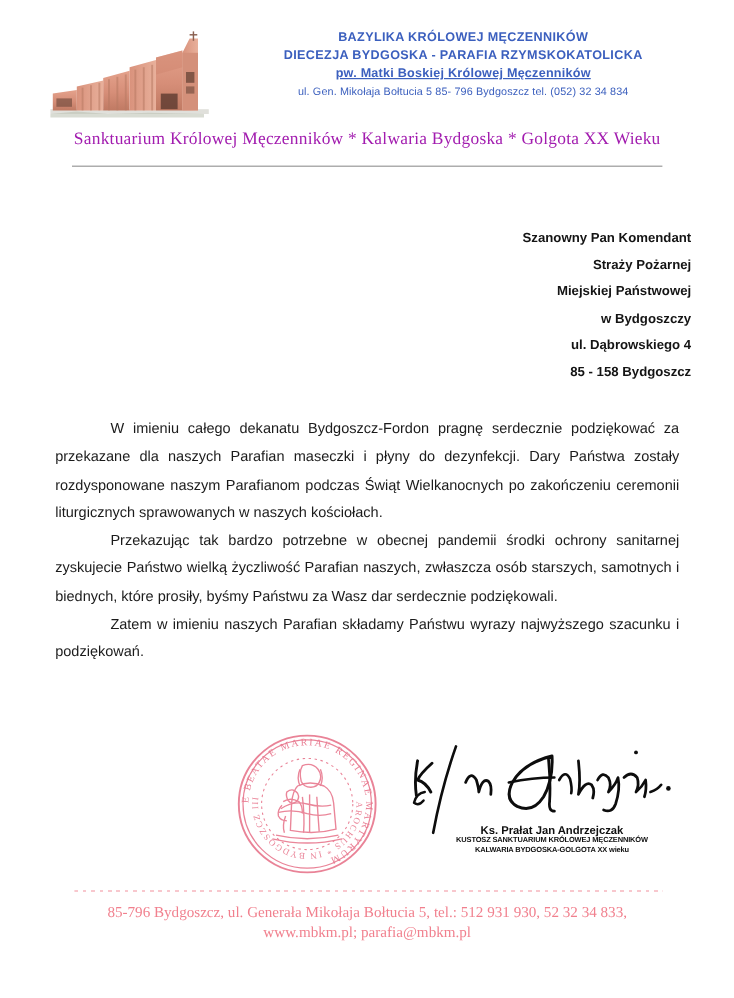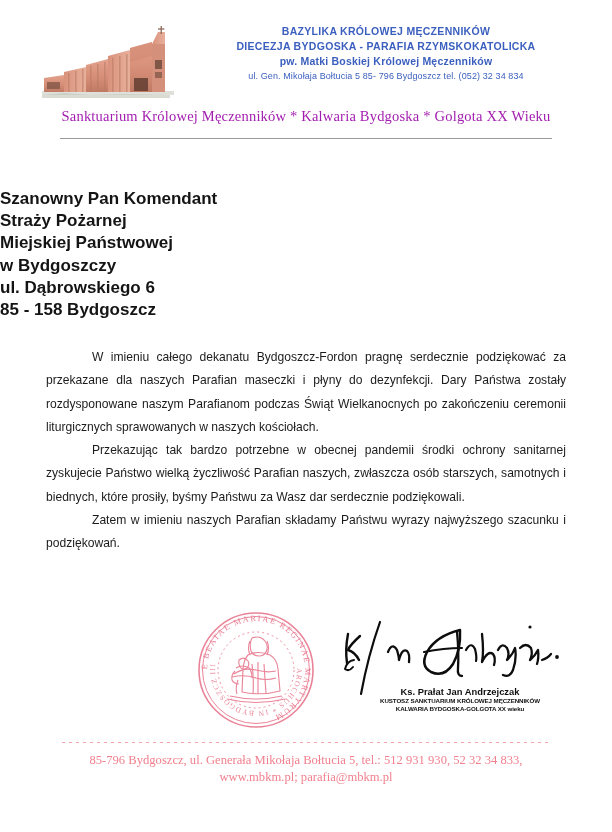--- a/index.html
+++ b/index.html
@@ -55,20 +55,21 @@
     letter-spacing: 0.3px;
     line-height: 15px;
     white-space: nowrap;
   }
   .hdr-line3 {
     font-size: 10.5px;
     font-weight: bold;
     letter-spacing: 0.2px;
     line-height: 15px;
     white-space: nowrap;
+    text-decoration: underline;
   }
   .hdr-line4 {
     font-size: 9px;
     font-weight: normal;
     line-height: 15px;
     letter-spacing: 0.1px;
     white-space: nowrap;
   }
 
   
@@ -92,22 +93,22 @@
     height: 1px;
     background: #9a9a9a;
   }
 
   
   .addressee {
     position: absolute;
     left: 0;
     top: 188px;
     width: 576px;
-    text-align: left;
-    font-size: 17px;
+    text-align: right;
+    font-size: 11px;
     font-weight: bold;
     line-height: 22.2px;
     color: #141414;
   }
   .addressee div { white-space: nowrap; }
 
   
   .body-copy {
     position: absolute;
     left: 46px;
@@ -265,21 +266,21 @@
   </div>
 
   <div class="sanctuary">Sanktuarium  Królowej  Męczenników * Kalwaria  Bydgoska * Golgota XX Wieku</div>
   <div class="rule-top"></div>
 
   <div class="addressee">
     <div>Szanowny  Pan Komendant</div>
     <div>Straży Pożarnej</div>
     <div>Miejskiej  Państwowej</div>
     <div>w Bydgoszczy</div>
-    <div>ul. Dąbrowskiego 6</div>
+    <div>ul. Dąbrowskiego 4</div>
     <div>85 - 158 Bydgoszcz</div>
   </div>
 
   <div class="body-copy">
     <p>W  imieniu  całego  dekanatu  Bydgoszcz-Fordon  pragnę  serdecznie podziękować za przekazane dla naszych Parafian maseczki i płyny do dezynfekcji. Dary Państwa zostały rozdysponowane naszym Parafianom podczas Świąt Wielkanocnych po zakończeniu   ceremonii liturgicznych sprawowanych w naszych kościołach.</p>
     <p>Przekazując tak bardzo potrzebne w obecnej pandemii środki ochrony sanitarnej zyskujecie Państwo wielką życzliwość Parafian naszych, zwłaszcza osób starszych, samotnych i biednych, które prosiły, byśmy Państwu za Wasz dar serdecznie podziękowali.</p>
     <p>Zatem w imieniu naszych Parafian składamy Państwu wyrazy najwyższego szacunku i podziękowań.</p>
   </div>
 
   <div class="seal">

